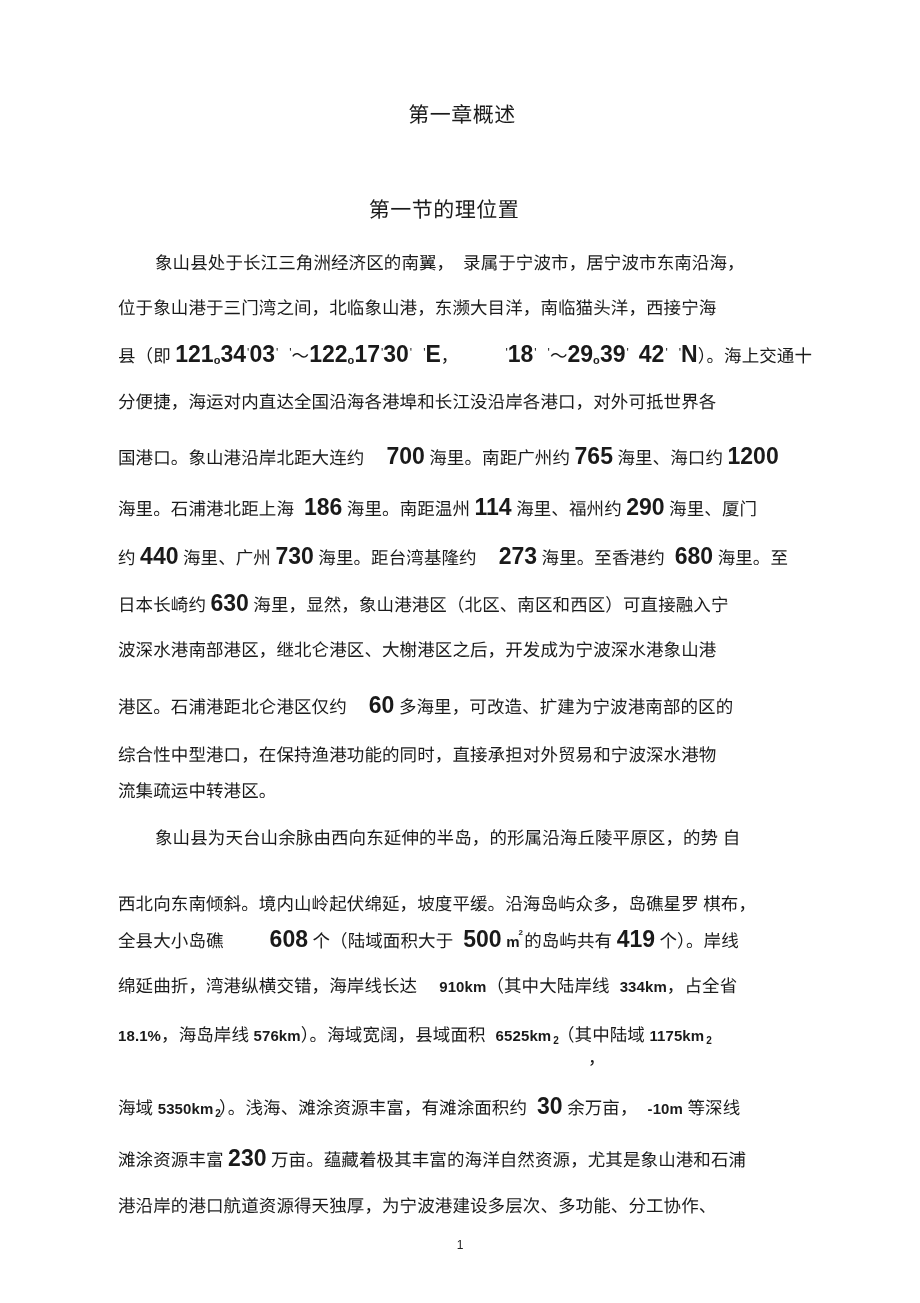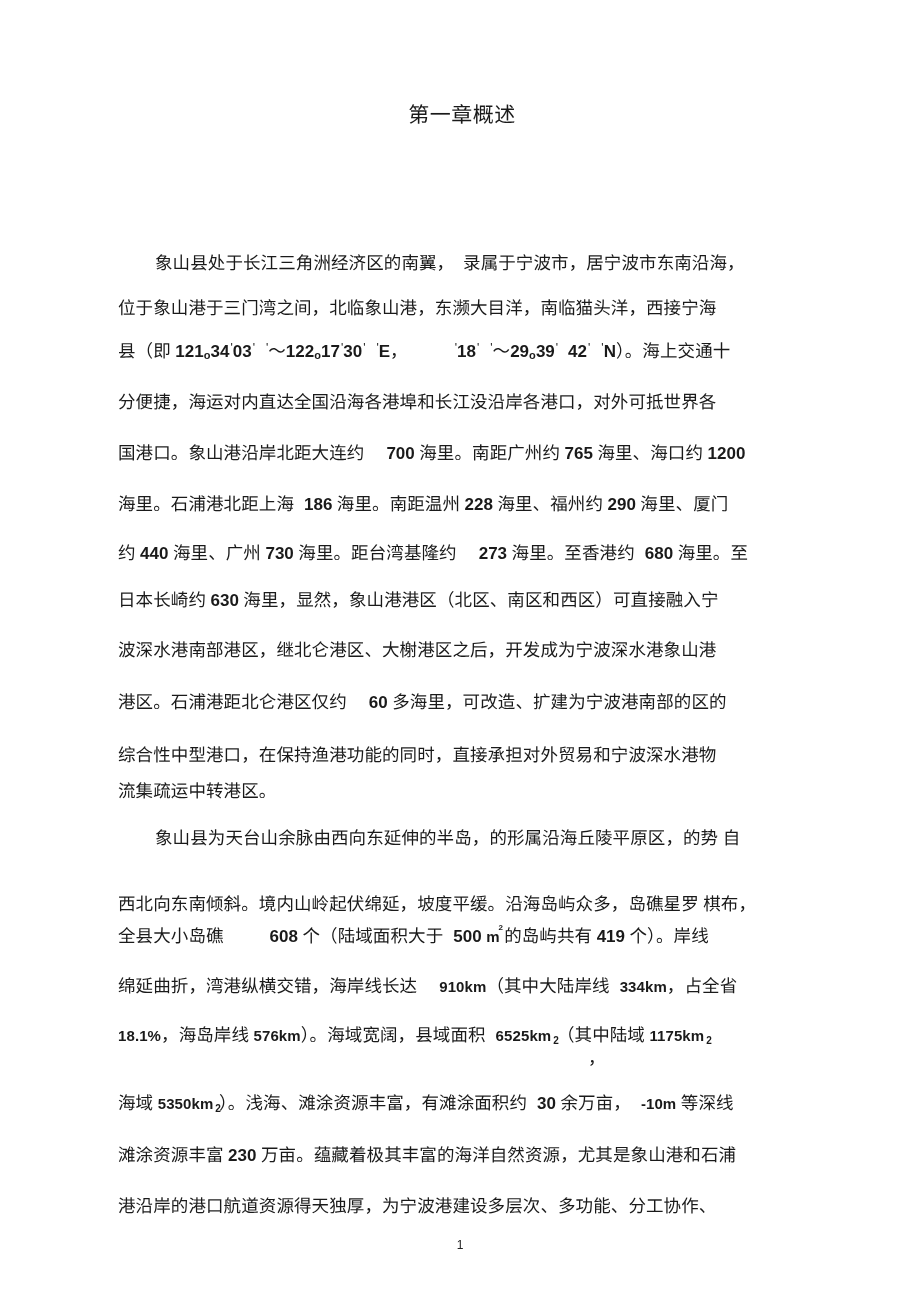--- a/index.html
+++ b/index.html
@@ -61,21 +61,21 @@
     letter-spacing: 0.1px;
   }
   .tline.indent {
     left: 155px;
   }
 
   
   .num {
     font-family: "Liberation Sans", "DejaVu Sans", sans-serif;
     font-weight: 600;
-    font-size: 17px;
+    font-size: 23px;
     letter-spacing: 0;
   }
   .unit {
     font-family: "Liberation Sans", "DejaVu Sans", sans-serif;
     font-weight: 600;
     font-size: 15px;
   }
   .deg {
     font-family: "Liberation Sans", "DejaVu Sans", sans-serif;
     font-weight: 600;
@@ -135,37 +135,38 @@
     color: #222;
   }
 </style>
 </head>
 <body>
 
 <div class="page">
 
   <h1 class="h-chapter">第一章概述</h1>
 
+  <h2 class="h-section">第一节的理位置</h2>
 
   <div class="tline indent" style="top:253px;">象山县处于长江三角洲经济区的南翼，　录属于宁波市，居宁波市东南沿海，</div>
 
   <div class="tline" style="top:298px;">位于象山港于三门湾之间，北临象山港，东濒大目洋，南临猫头洋，西接宁海</div>
 
   <div class="tline" style="top:341px;">
     <span>县（即 </span><span class="num">121</span><span class="deg">o</span><span class="num">34</span><span class="prime">'</span><span class="num">03</span><span class="prime">'</span><span class="gap-s"></span><span class="prime">'</span>～<span class="num">122</span><span class="deg">o</span><span class="num">17</span><span class="prime">'</span><span class="num">30</span><span class="prime">'</span><span class="gap-s"></span><span class="prime">'</span><span class="num">E</span>，<span class="gap-l"></span><span class="prime">'</span><span class="num">18</span><span class="prime">'</span><span class="gap-s"></span><span class="prime">'</span>～<span class="num">29</span><span class="deg">o</span><span class="num">39</span><span class="prime">'</span><span class="gap-s"></span><span class="num">42</span><span class="prime">'</span><span class="gap-s"></span><span class="prime">'</span><span class="num">N</span><span>）。海上交通十</span>
   </div>
 
   <div class="tline" style="top:392px;">分便捷，海运对内直达全国沿海各港埠和长江没沿岸各港口，对外可抵世界各</div>
 
   <div class="tline" style="top:443px;">
     <span>国港口。象山港沿岸北距大连约</span><span class="gap"></span><span class="num">700</span>&nbsp;<span>海里。南距广州约</span>&nbsp;<span class="num">765</span>&nbsp;<span>海里、海口约</span>&nbsp;<span class="num">1200</span>
   </div>
 
   <div class="tline" style="top:494px;">
-    <span>海里。石浦港北距上海</span><span class="gap-s"></span><span class="num">186</span>&nbsp;<span>海里。南距温州</span>&nbsp;<span class="num">228</span>&nbsp;<span>海里、福州约</span>&nbsp;<span class="num">290</span>&nbsp;<span>海里、厦门</span>
+    <span>海里。石浦港北距上海</span><span class="gap-s"></span><span class="num">186</span>&nbsp;<span>海里。南距温州</span>&nbsp;<span class="num">114</span>&nbsp;<span>海里、福州约</span>&nbsp;<span class="num">290</span>&nbsp;<span>海里、厦门</span>
   </div>
 
   <div class="tline" style="top:543px;">
     <span>约</span>&nbsp;<span class="num">440</span>&nbsp;<span>海里、广州</span>&nbsp;<span class="num">730</span>&nbsp;<span>海里。距台湾基隆约</span><span class="gap"></span><span class="num">273</span>&nbsp;<span>海里。至香港约</span><span class="gap-s"></span><span class="num">680</span>&nbsp;<span>海里。至</span>
   </div>
 
   <div class="tline" style="top:590px;">
     <span>日本长崎约</span>&nbsp;<span class="num">630</span>&nbsp;<span>海里，显然，象山港港区（北区、南区和西区）可直接融入宁</span>
   </div>
 

